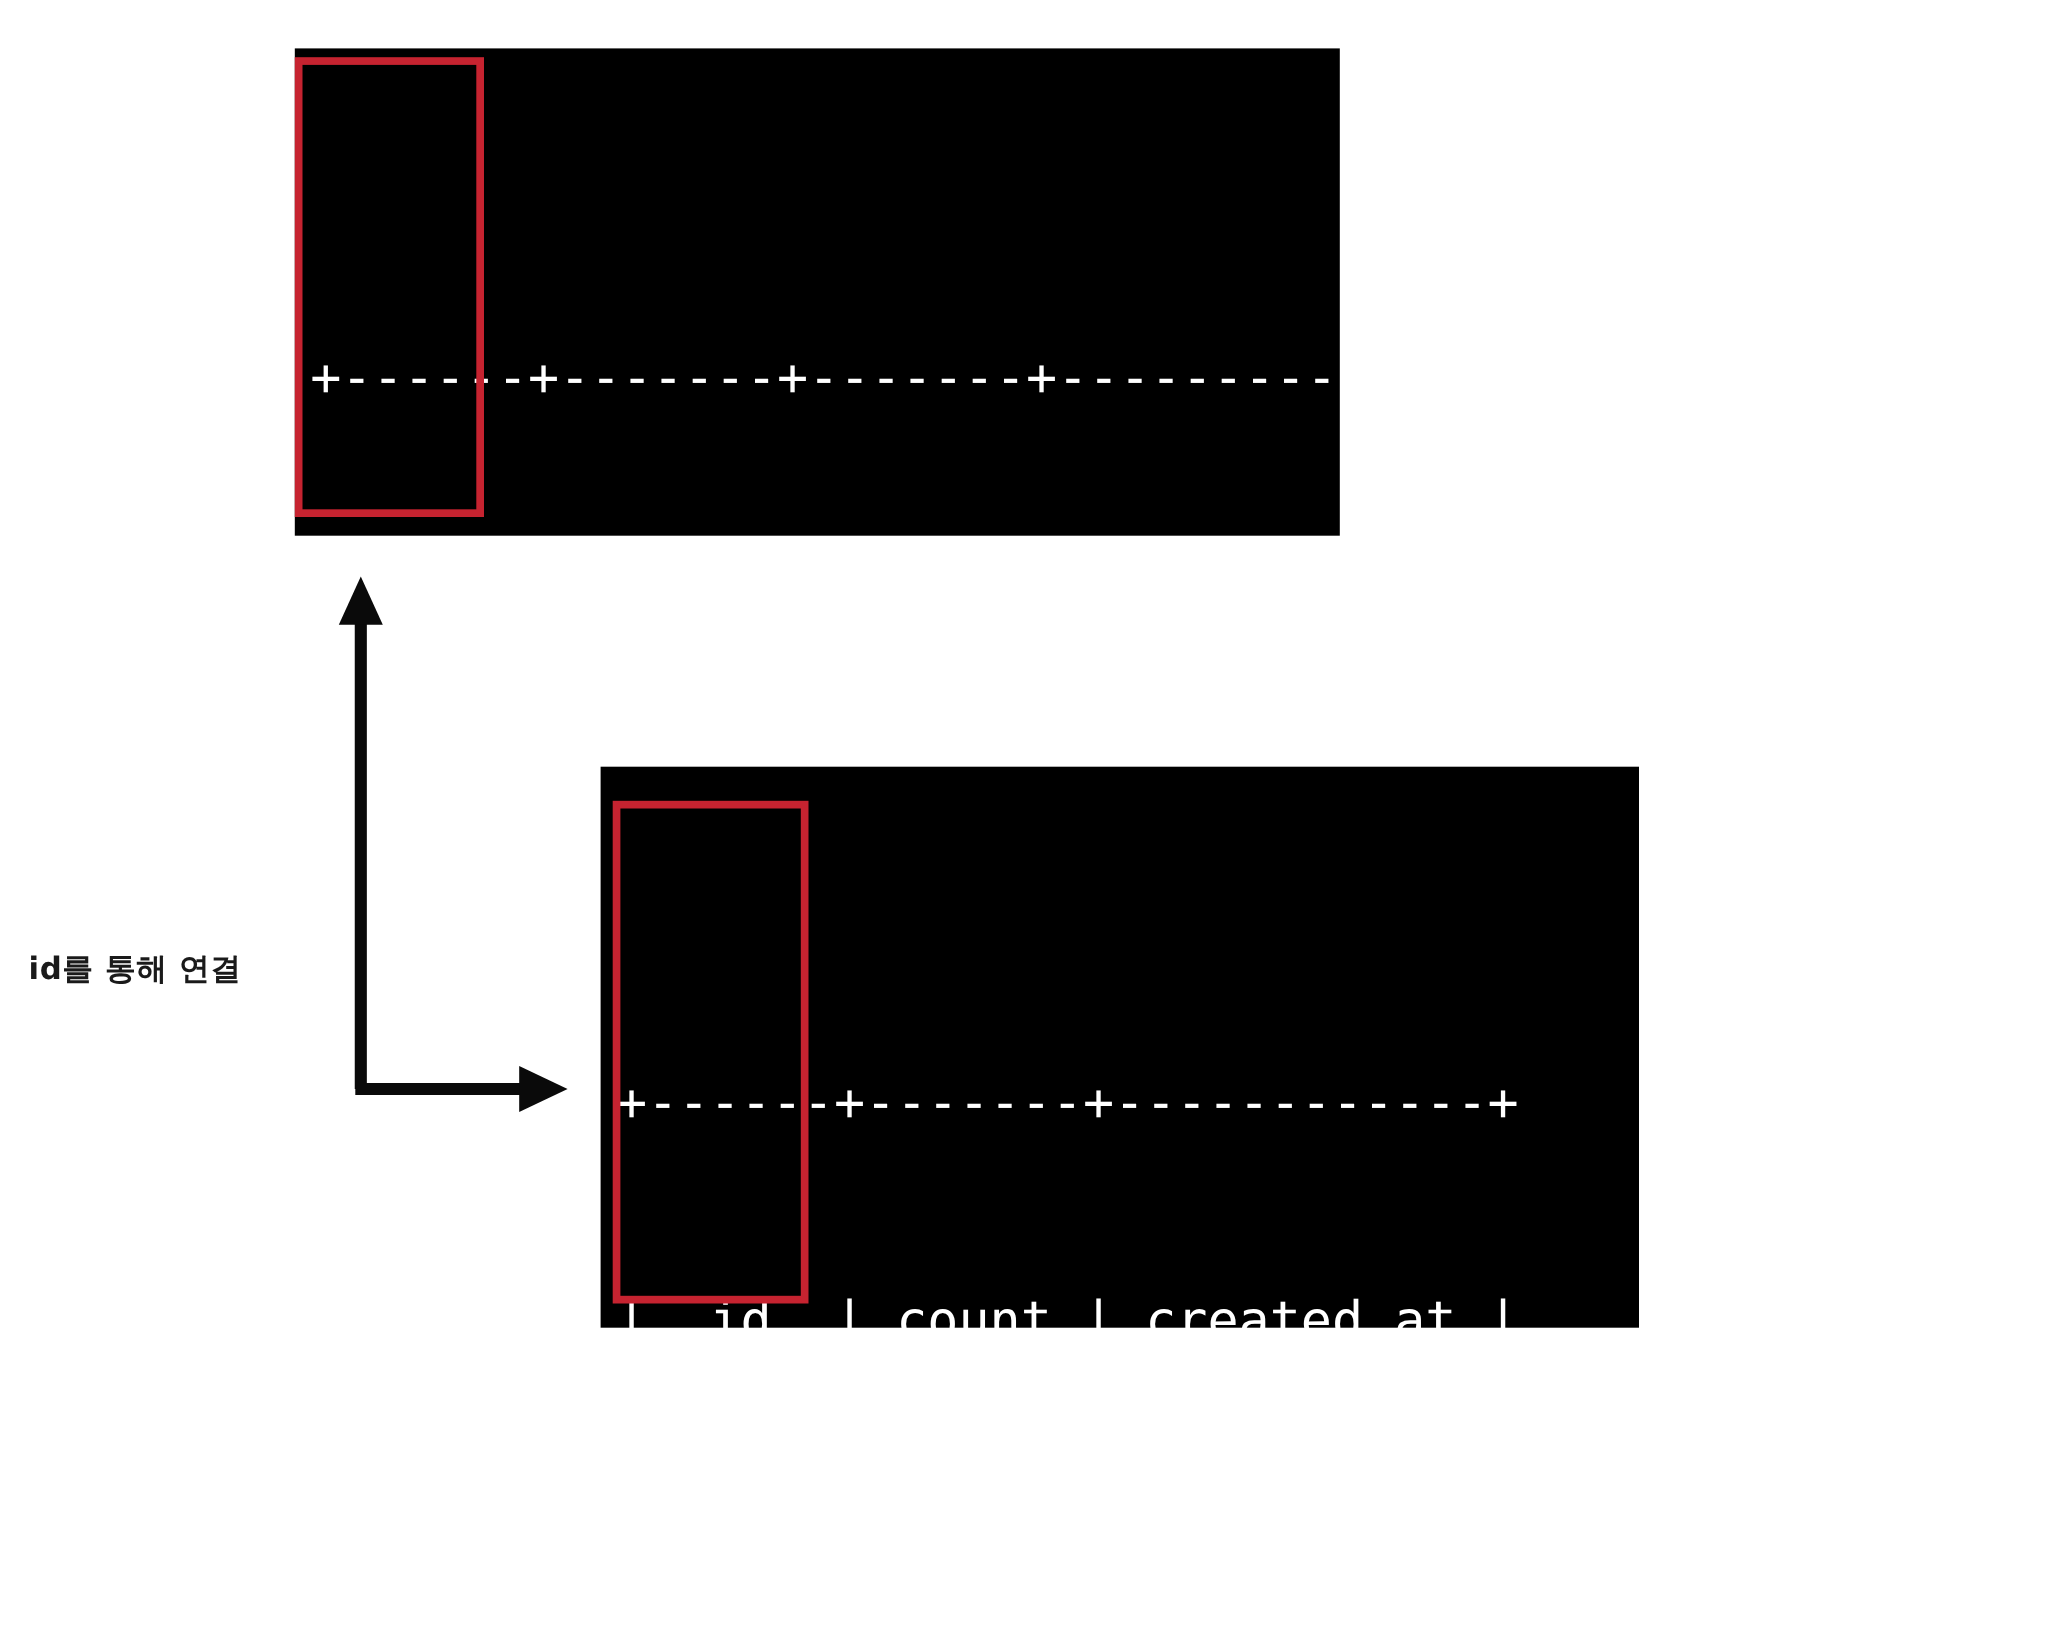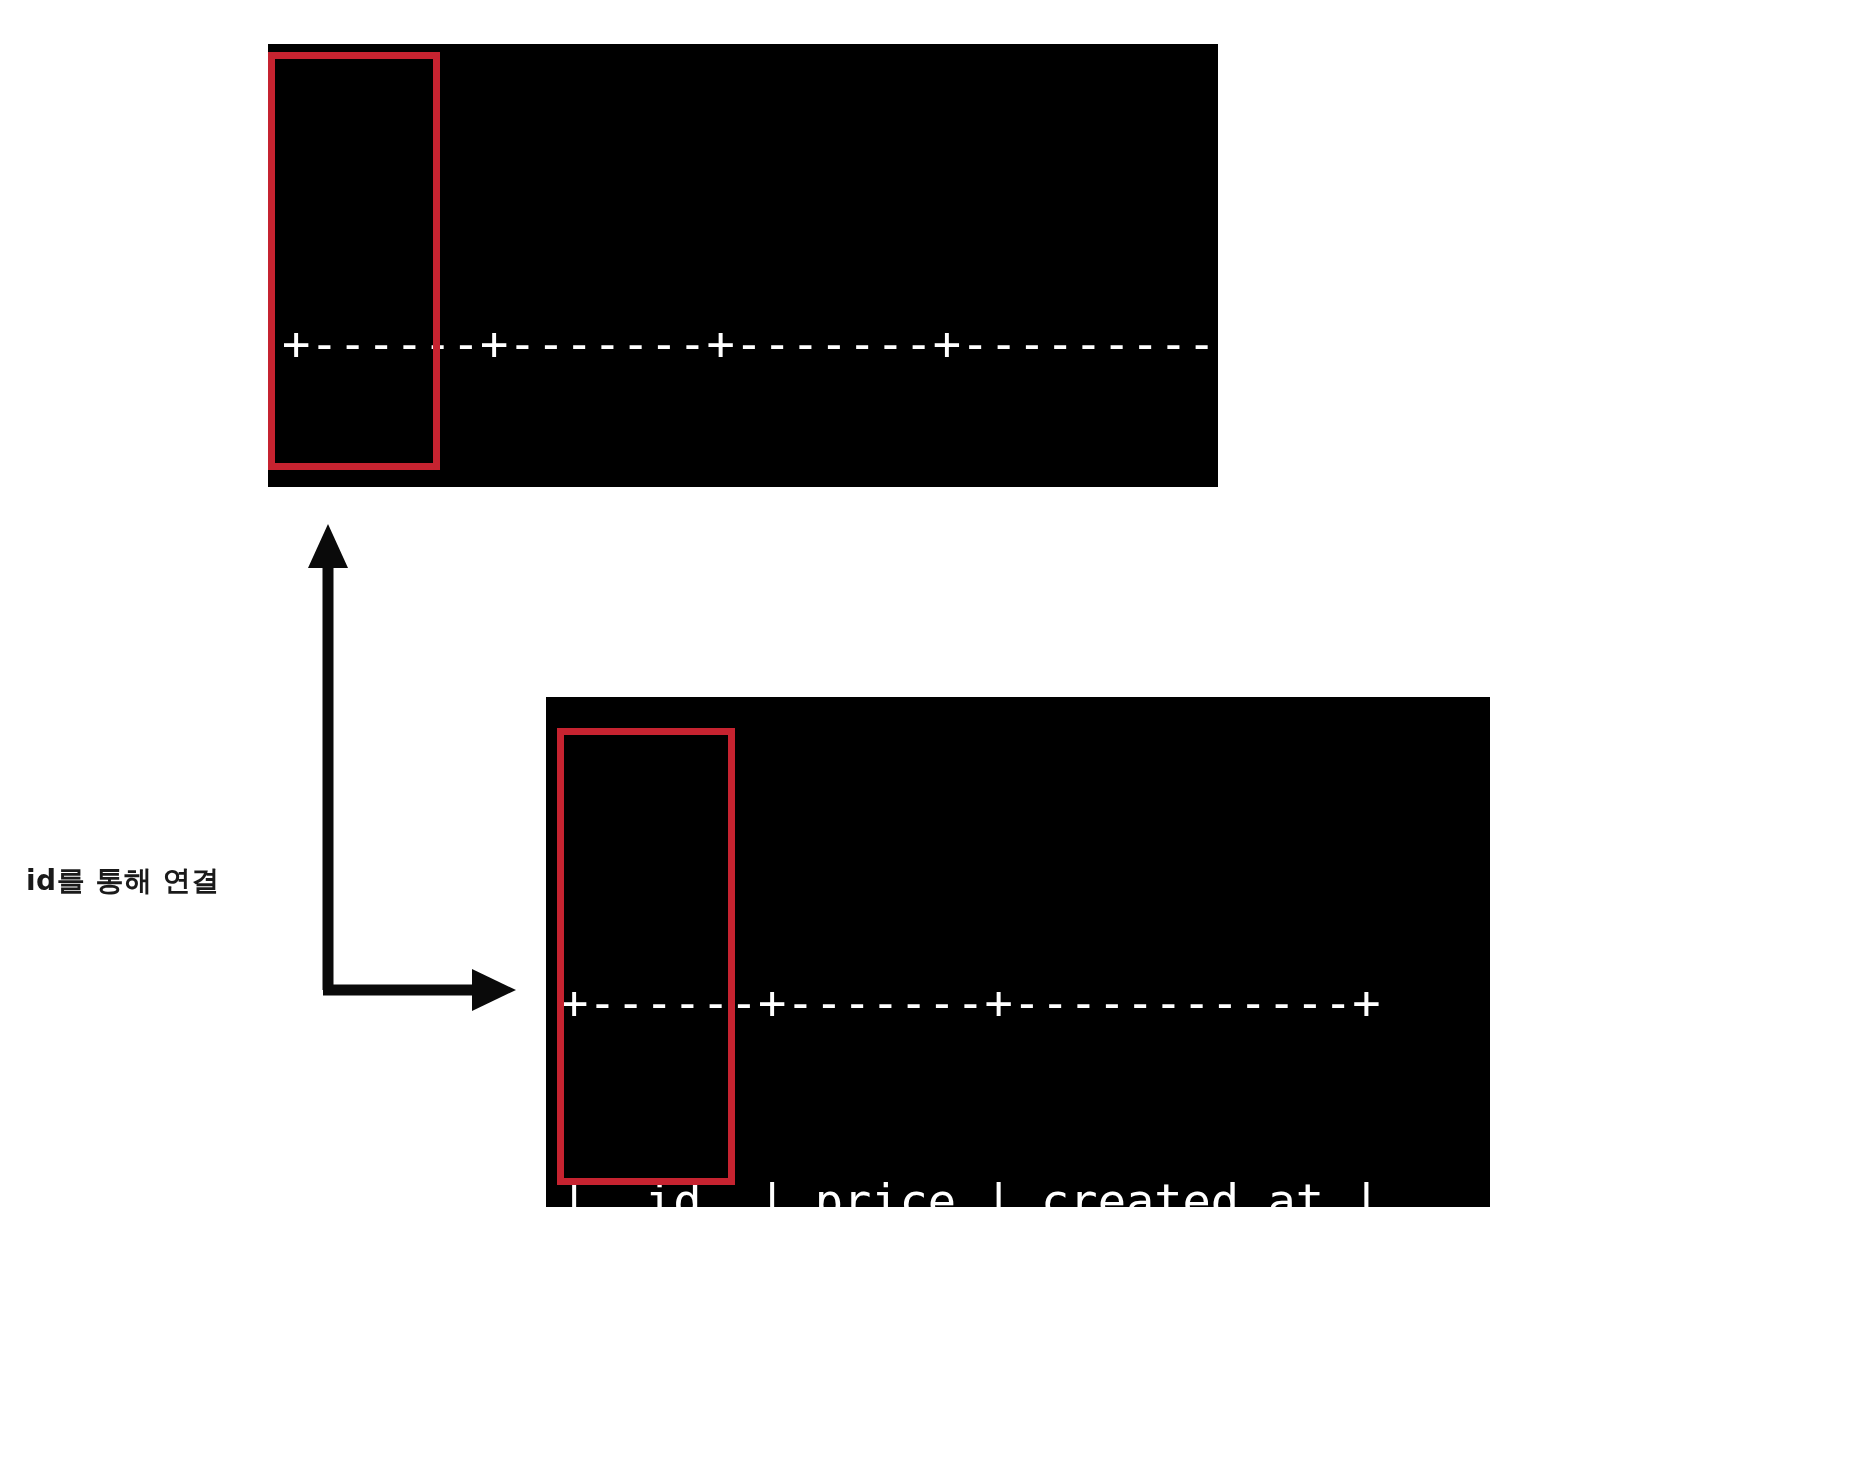--- a/index.html
+++ b/index.html
@@ -113,21 +113,21 @@
     <span class="ascii-row">|   3  | c     |   700 | C        |</span>
     <span class="ascii-line">+------+-------+-------+----------+</span>
   </div>
 </div>
 
 <div class="red-box" id="products-id-highlight"></div>
 
 <div class="term-table" id="counts-table">
   <div class="term-inner">
     <span class="ascii-line">+------+-------+------------+</span>
-    <span class="ascii-row">|  id  | price | created_at |</span>
+    <span class="ascii-row">|  id  | count | created_at |</span>
     <span class="ascii-line">+------+-------+------------+</span>
     
     
     
     
   </div>
 </div>
 
 <div class="red-box" id="counts-id-highlight"></div>
 

